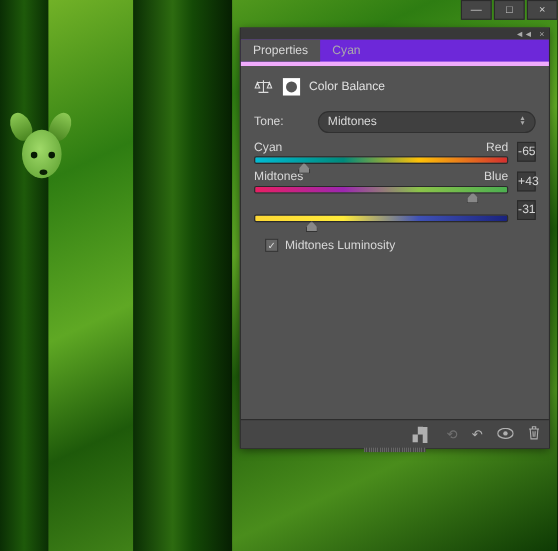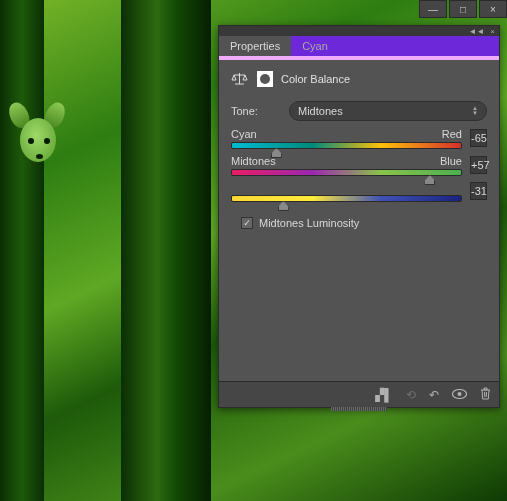--- a/index.html
+++ b/index.html
@@ -116,21 +116,21 @@
   <div class="slider-block">
     <div class="slider-main">
       <div class="slabels">
           <span>Midtones</span>
           <span>Blue</span>
         </div>
       <div class="track t-mag-grn">
           <div class="knob" style="left:84%"></div>
         </div>
     </div>
-    <div class="valbox">+57</div>
+    <div class="valbox">+43</div>
   </div>
 
   <div class="slider-block">
     <div class="slider-main">
       <div class="track t-yel-blu">
           <div class="knob" style="left:20%"></div>
         </div>
     </div>
     <div class="valbox">-31</div>
   </div>

